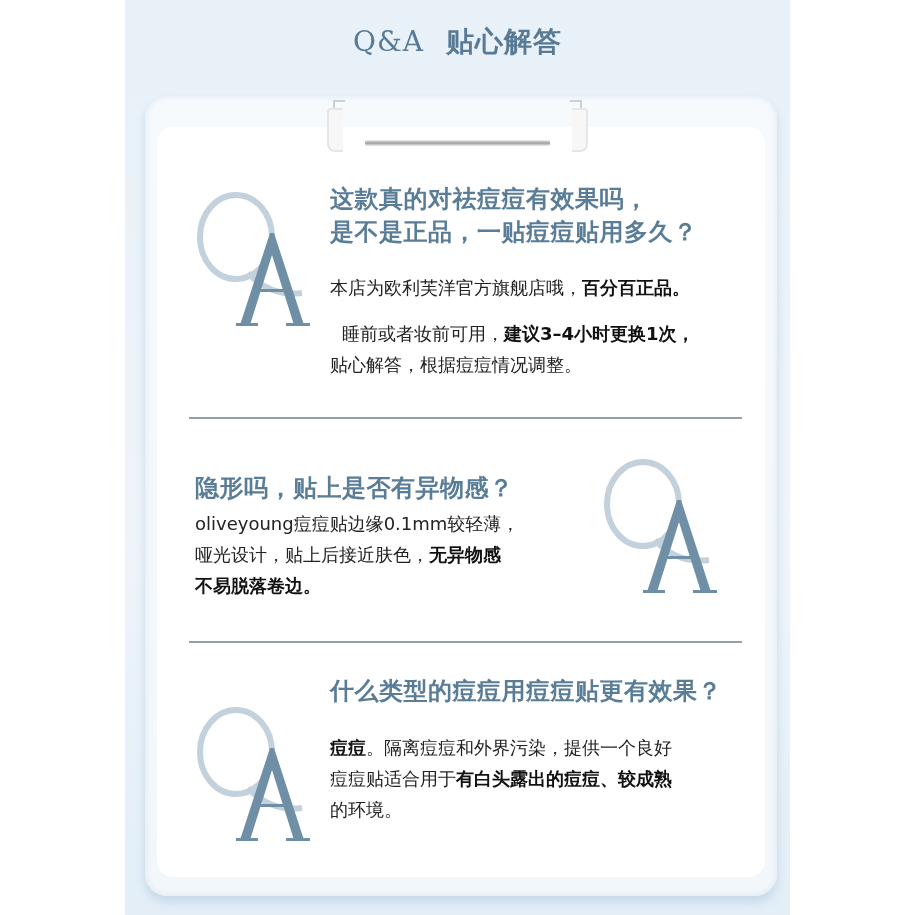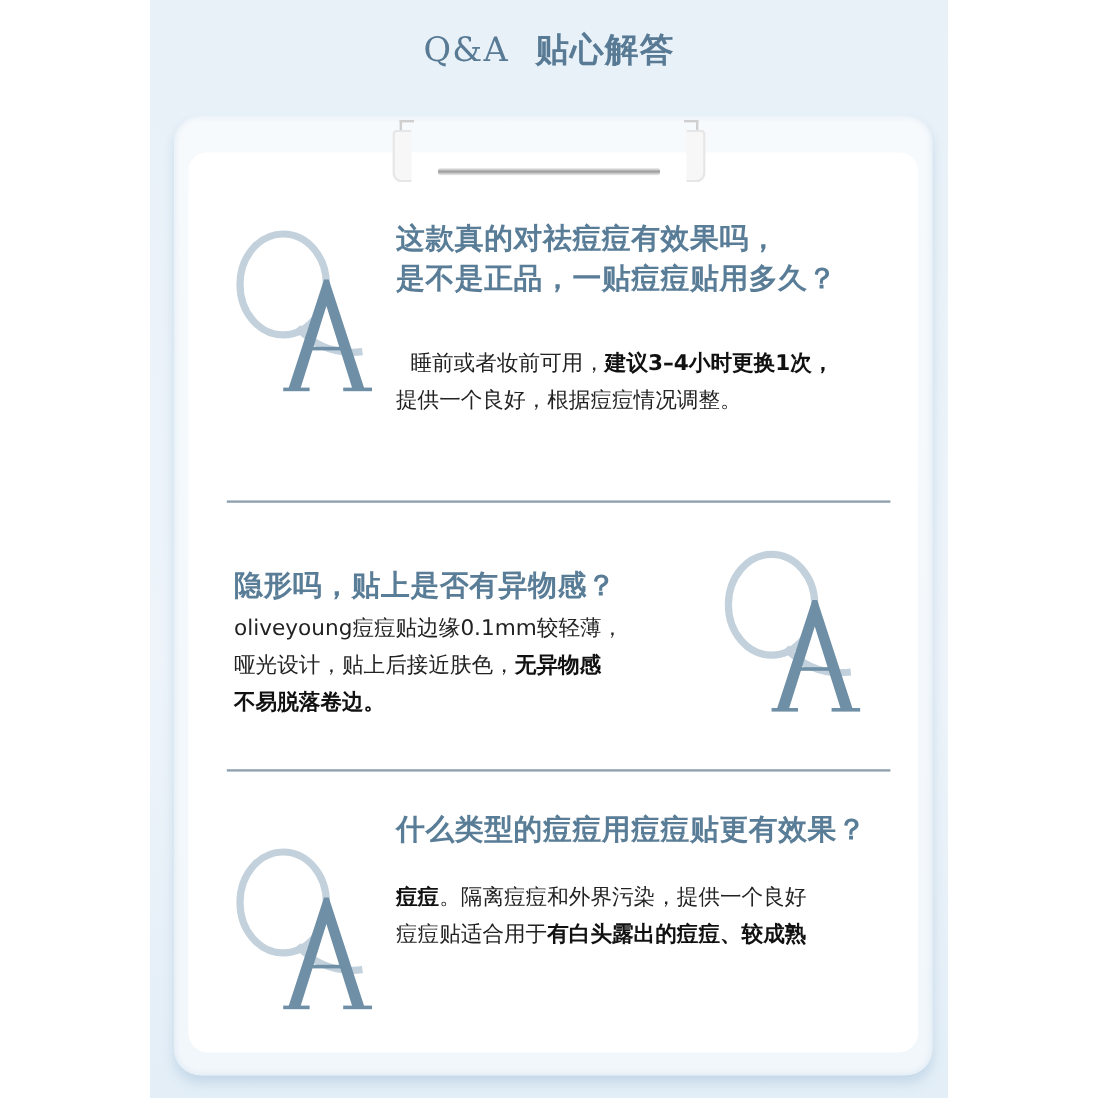--- a/index.html
+++ b/index.html
@@ -91,22 +91,23 @@
     <rect x="64" y="104" width="34" height="3" fill="#6f8fa6"></rect>
     <rect x="46" y="138" width="22" height="3" fill="#6f8fa6"></rect>
     <rect x="96" y="138" width="24" height="3" fill="#6f8fa6"></rect>
   </svg>
 </div>
 <div class="q-title" style="left:330px; top:183px;">
   <div>这款真的对祛痘痘有效果吗，</div>
   <div>是不是正品，一贴痘痘贴用多久？</div>
 </div>
 <div class="answer" style="left:330px; top:272px;">
+  <div><span>本店为欧利芙洋官方旗舰店哦，</span><b>百分百正品。</b></div>
   <div style="margin-top:15px;padding-left:12px;"><span>睡前或者妆前可用，</span><b>建议3–4小时更换1次，</b></div>
-  <div>提供一个良好，根据痘痘情况调整。</div>
+  <div>贴心解答，根据痘痘情况调整。</div>
 </div>
 
 <div class="divider" style="top:417px;"></div>
 
 <div class="q-title" style="left:195px; top:472px;text-align:right;">
   <div>隐形吗，贴上是否有异物感？</div>
 </div>
 <div class="answer" style="left:195px; top:508px;">
   <div>oliveyoung痘痘贴边缘0.1mm较轻薄，</div>
   <div><span>哑光设计，贴上后接近肤色，</span><b>无异物感</b></div>
@@ -124,20 +125,21 @@
 </div>
 
 <div class="divider" style="top:641px;"></div>
 
 <div class="q-title" style="left:330px; top:675px;">
   <div>什么类型的痘痘用痘痘贴更有效果？</div>
 </div>
 <div class="answer" style="left:330px; top:732px;">
   <div><b>痘痘</b><span>。隔离痘痘和外界污染，提供一个良好</span></div>
   <div><span>痘痘贴适合用于</span><b>有白头露出的痘痘、较成熟</b></div>
+  <div>的环境。</div>
 </div>
 <div class="qa-logo" style="left:190px; top:700px;">
   <svg viewBox="0 0 120 150">
     <ellipse cx="46" cy="52" rx="36" ry="42" fill="none" stroke="#c3d1dc" stroke-width="6"></ellipse>
     <path d="M58 88 Q80 112 112 108" fill="none" stroke="#c3d1dc" stroke-width="6"></path>
     <path d="M50 140 L80 48 L84 48 L114 140 L104 140 L82 70 L60 140 Z" fill="#6f8fa6"></path>
     <rect x="64" y="104" width="34" height="3" fill="#6f8fa6"></rect>
     <rect x="46" y="138" width="22" height="3" fill="#6f8fa6"></rect>
     <rect x="96" y="138" width="24" height="3" fill="#6f8fa6"></rect>
   </svg>

